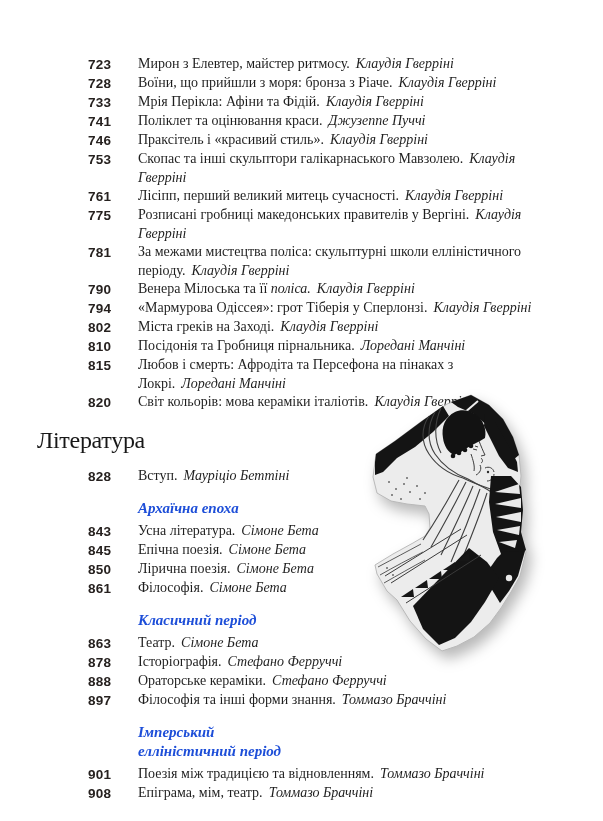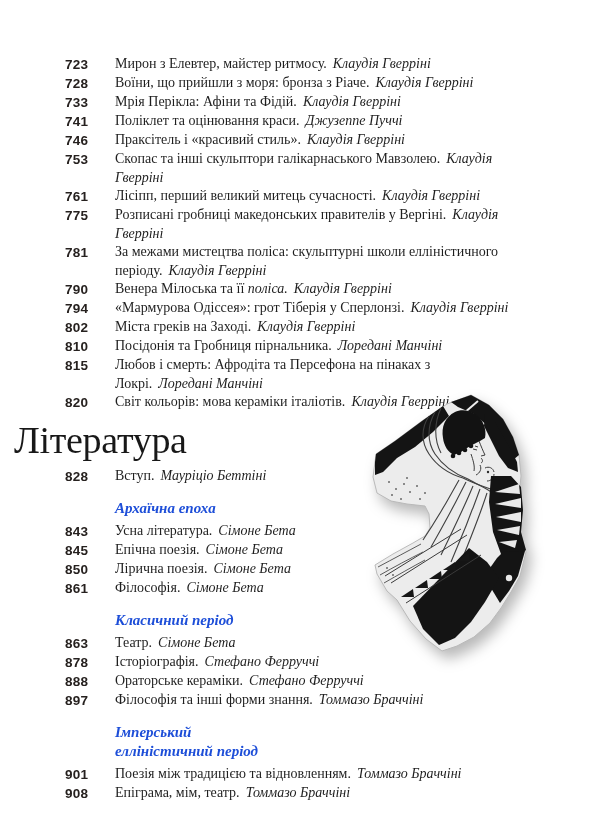--- a/index.html
+++ b/index.html
@@ -1,25 +1,25 @@
 <!DOCTYPE html>
 <html><head>
 <meta charset="utf-8">
 <style>
   html,body{margin:0;padding:0;background:#ffffff;}
   .page{position:relative;width:603px;height:821px;background:#ffffff;overflow:hidden;
         font-family:"Liberation Serif",serif;color:#1f1f1f;}
-  .content{position:absolute;left:14px;top:55px;width:502px;}
+  .content{position:absolute;left:37px;top:55px;width:502px;}
   .row{display:flex;padding-left:51px;font-size:14px;line-height:18.5px;}
   .num{flex:none;width:50px;font-family:"Liberation Sans",sans-serif;font-weight:700;
        font-size:13.5px;letter-spacing:.2px;color:#26211f;padding-top:.5px;}
   .t{flex:1;}
   .au{margin-left:6px;}
   i{}
-  h1.big{margin:6px 0 5px 0;font-size:38px;line-height:44px;font-weight:400;
+  h1.big{margin:6px 0 5px 0;font-size:24px;line-height:44px;font-weight:400;
          letter-spacing:-0.3px;color:#181818;}
   h3.sub{margin:13px 0 4px 101px;font-size:15px;line-height:19px;font-weight:700;
          font-style:italic;white-space:pre-line;color:#1d4ed8;}
   .fragment{position:absolute;left:363px;top:392px;width:172px;height:272px;
             filter:drop-shadow(5px 8px 7px rgba(0,0,0,.28));}
   .fragment svg{display:block;width:100%;height:100%;}
 </style>
 </head>
 <body>
 

